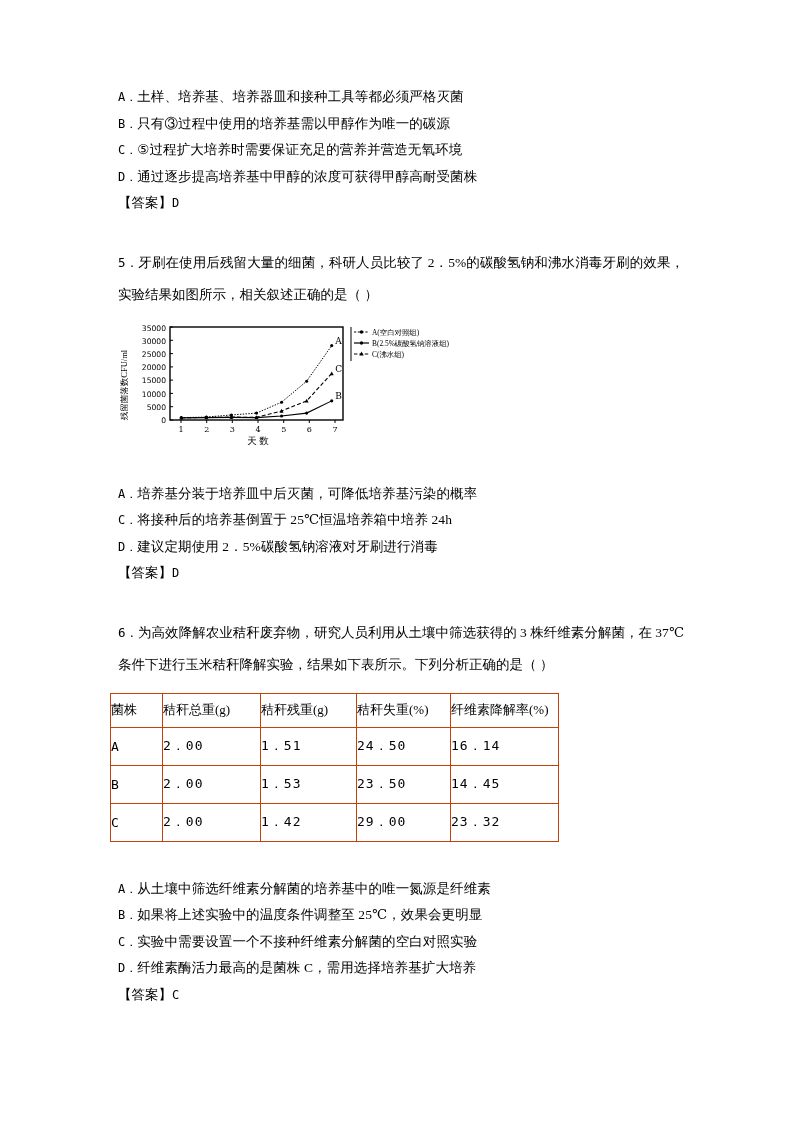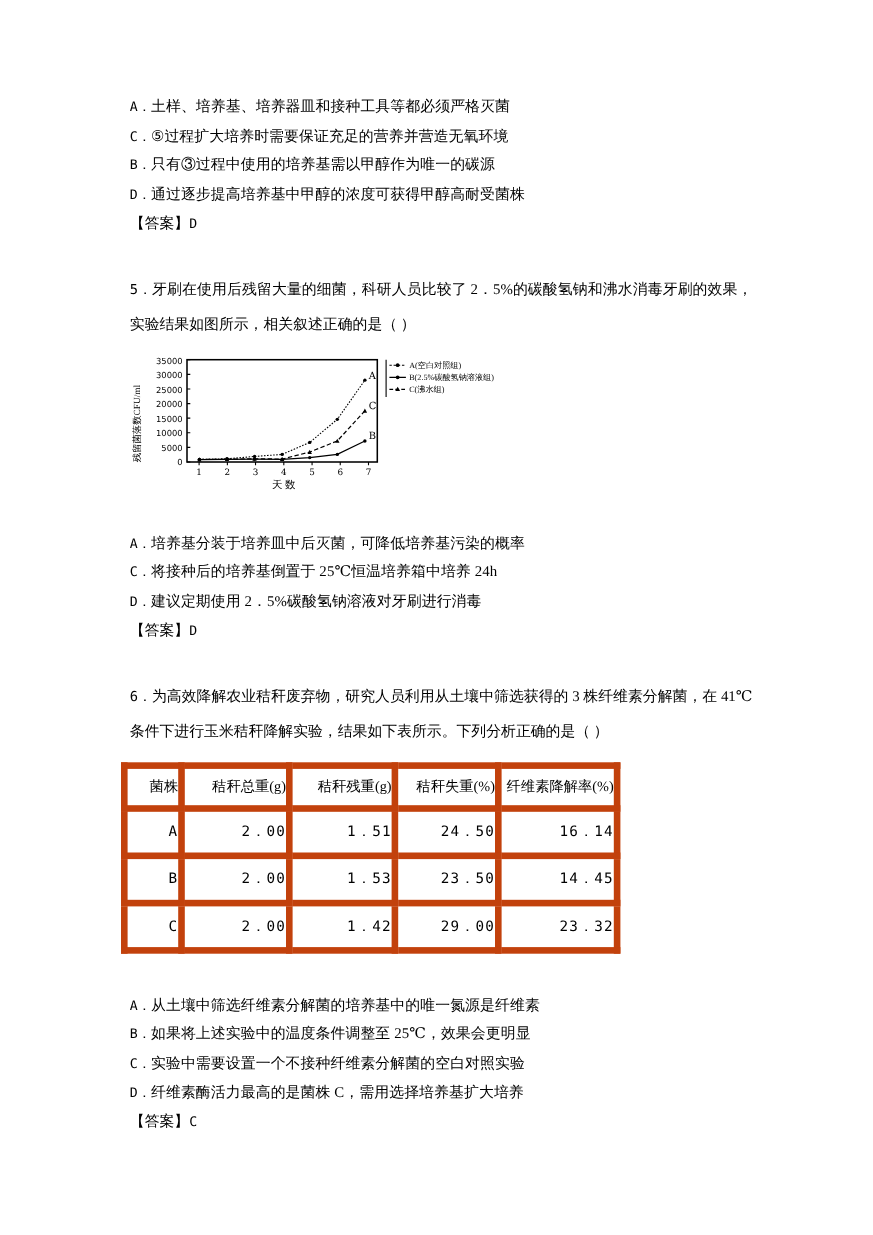--- a/index.html
+++ b/index.html
@@ -75,22 +75,22 @@
 
   
   table.data {
     border-collapse: collapse;
     margin-top: 12px;
     margin-left: -8px;
     width: 448px;
     table-layout: fixed;
   }
   table.data td, table.data th {
-    border: 6px solid #c2410c;
-    text-align: right;
+    border: 1px solid #c2410c;
+    text-align: left;
     vertical-align: middle;
     font-weight: normal;
     padding: 0;
   }
   table.data thead th {
     height: 33px;
     font-size: 13px;
     font-family: "Liberation Serif", "DejaVu Serif", serif;
   }
   table.data tbody td {
@@ -109,24 +109,24 @@
 <body>
 
 <div class="page">
   <div class="content">
 
     <div>
       <div class="opt">
         <span class="lbl">A．</span><span>土样、培养基、培养器皿和接种工具等都必须严格灭菌</span>
       </div>
       <div class="opt">
+        <span class="lbl">B．</span><span>只有③过程中使用的培养基需以甲醇作为唯一的碳源</span>
+      </div>
+      <div class="opt">
         <span class="lbl">C．</span><span>⑤过程扩大培养时需要保证充足的营养并营造无氧环境</span>
-      </div>
-      <div class="opt">
-        <span class="lbl">B．</span><span>只有③过程中使用的培养基需以甲醇作为唯一的碳源</span>
       </div>
       <div class="opt">
         <span class="lbl">D．</span><span>通过逐步提高培养基中甲醇的浓度可获得甲醇高耐受菌株</span>
       </div>
     </div>
     <div class="ans">
       <span>【答案】</span><span class="ansval">D</span>
     </div>
 
     <div class="sp-md"></div>
@@ -261,21 +261,21 @@
         <span class="lbl">D．</span><span>建议定期使用 2．5%碳酸氢钠溶液对牙刷进行消毒</span>
       </div>
     </div>
     <div class="ans">
       <span>【答案】</span><span class="ansval">D</span>
     </div>
 
     <div class="sp-md"></div>
 
     <div class="qtext">
-      <span class="qnum">6．</span><span>为高效降解农业秸秆废弃物，研究人员利用从土壤中筛选获得的 3 株纤维素分解菌，在 41℃条件下进行玉米秸秆降解实验，结果如下表所示。下列分析正确的是（        ）</span>
+      <span class="qnum">6．</span><span>为高效降解农业秸秆废弃物，研究人员利用从土壤中筛选获得的 3 株纤维素分解菌，在 37℃条件下进行玉米秸秆降解实验，结果如下表所示。下列分析正确的是（        ）</span>
     </div>
 
     <table class="data">
       <colgroup>
         <col class="c0">
           <col class="c1">
           <col class="c2">
           <col class="c3">
           <col class="c4">
       </colgroup>

